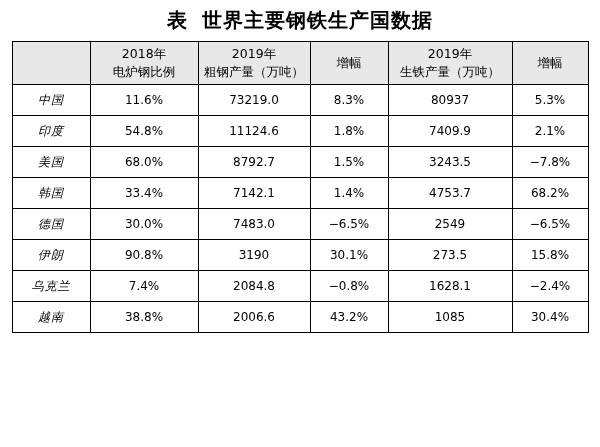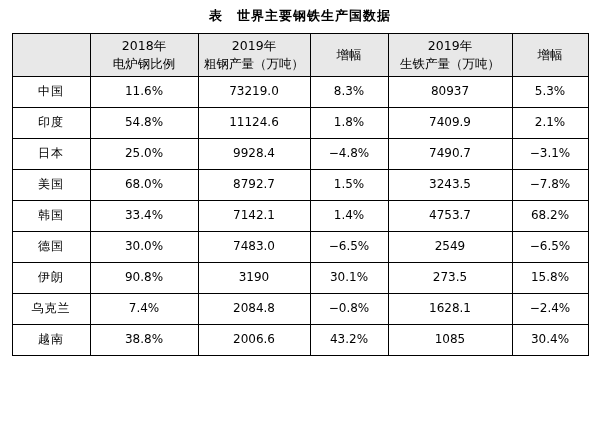--- a/index.html
+++ b/index.html
@@ -15,21 +15,21 @@
     overflow: hidden;
   }
   .page {
     width: 600px;
     height: 447px;
     position: relative;
     box-sizing: border-box;
   }
   .title {
     text-align: center;
-    font-size: 13px;
+    font-size: 20px;
     font-weight: bold;
     letter-spacing: 1px;
     padding-top: 8px;
     padding-bottom: 9px;
     line-height: 1.2;
   }
   .title .tprefix {
     margin-right: 14px;
   }
   table.data {
@@ -54,20 +54,21 @@
   }
   table.data thead th div {
     padding: 1px 2px;
   }
   table.data tbody td {
     height: 30px;
     background: #ffffff;
   }
   td.rowname {
     letter-spacing: 1px;
+    font-style: italic;
   }
   col.c0 { width: 78px; }
   col.c1 { width: 108px; }
   col.c2 { width: 112px; }
   col.c3 { width: 78px; }
   col.c4 { width: 124px; }
   col.c5 { width: 76px; }
 </style>
 </head>
 <body>
@@ -123,28 +124,20 @@
       </tr>
       <tr>
         <td class="rowname">印度</td>
         <td>54.8%</td>
         <td>11124.6</td>
         <td>1.8%</td>
         <td>7409.9</td>
         <td>2.1%</td>
       </tr>
       <tr>
-        <td class="rowname">日本</td>
-        <td>25.0%</td>
-        <td>9928.4</td>
-        <td>−4.8%</td>
-        <td>7490.7</td>
-        <td>−3.1%</td>
-      </tr>
-      <tr>
         <td class="rowname">美国</td>
         <td>68.0%</td>
         <td>8792.7</td>
         <td>1.5%</td>
         <td>3243.5</td>
         <td>−7.8%</td>
       </tr>
       <tr>
         <td class="rowname">韩国</td>
         <td>33.4%</td>

